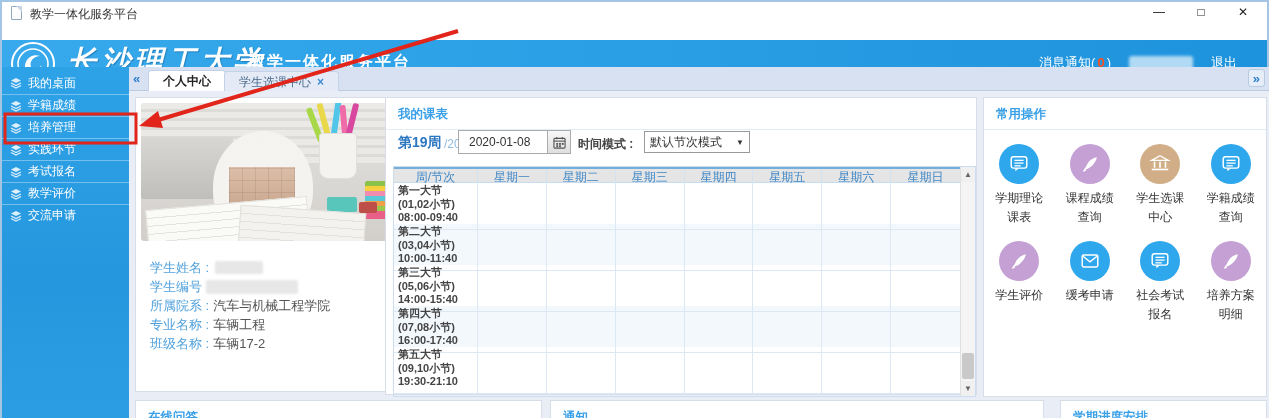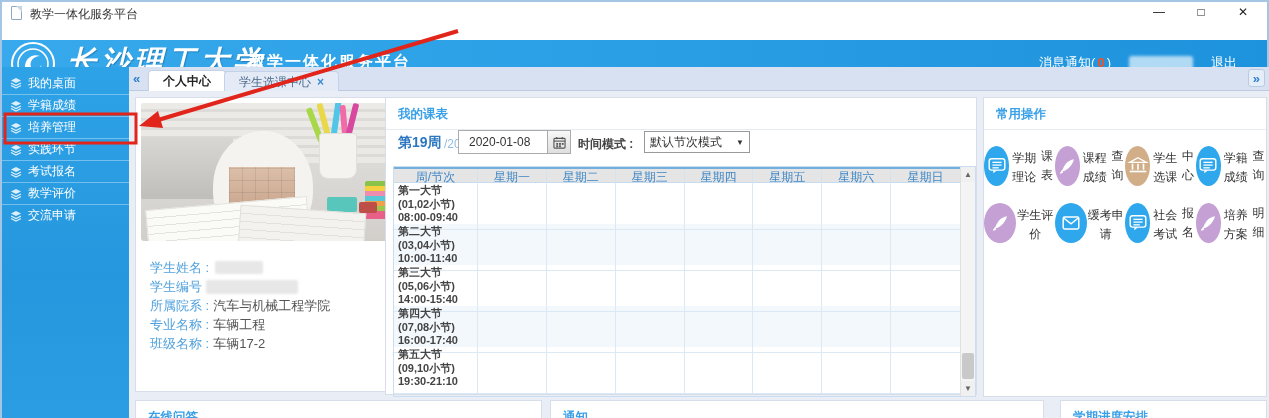--- a/index.html
+++ b/index.html
@@ -141,21 +141,21 @@
   .tt-label { font-size:11px; line-height:13.5px; color:#444; padding:1px 0 4px 4px;font-weight:bold; }
   .scrollbar { width:15px; background:#F4F4F4; border-left:1px solid #E0E0E0; position:relative; }
   .sb-arrow { position:absolute; left:0; width:100%; height:15px; font-size:8px; color:#666;
     text-align:center; line-height:15px; cursor:pointer; background:#F0F0F0; }
   .sb-up { top:0; } .sb-down { bottom:0; }
   .sb-thumb { position:absolute; left:1px; right:1px; bottom:17px; height:26px; background:#C9C9C9; border-radius:2px; cursor:pointer; }
 
   
   .panel-right { left:981px; top:95px; width:284px; height:300px; }
   .qa-grid { position:absolute; left:0; top:46px; width:100%; display:flex; flex-wrap:wrap; }
-  .qa-item { width:25%; display:flex; flex-direction:row; align-items:center; cursor:pointer; margin-bottom:14px; }
+  .qa-item { width:25%; display:flex; flex-direction:column; align-items:center; cursor:pointer; margin-bottom:14px; }
   .qa-circle { width:40px; height:40px; border-radius:50%; display:flex; align-items:center; justify-content:center; }
   .c-blue { background:#2FA7EC; } .c-purple { background:#C4A0D4; } .c-tan { background:#D2AE88; }
   .qa-l { font-size:12px; color:#333; line-height:19px; margin-top:5px; text-align:center; }
   .qa-l2 { font-size:12px; color:#333; line-height:19px; text-align:center; min-height:19px; }
 
   
   .bp { top:398px; height:40px; }
   .bp .panel-title { border-bottom:2px solid #7FB8E2; padding-bottom:8px; }
   .bp1 { left:133px; width:407px; } .bp2 { left:548px; width:494px; } .bp3 { left:1058px; width:207px; }
 

